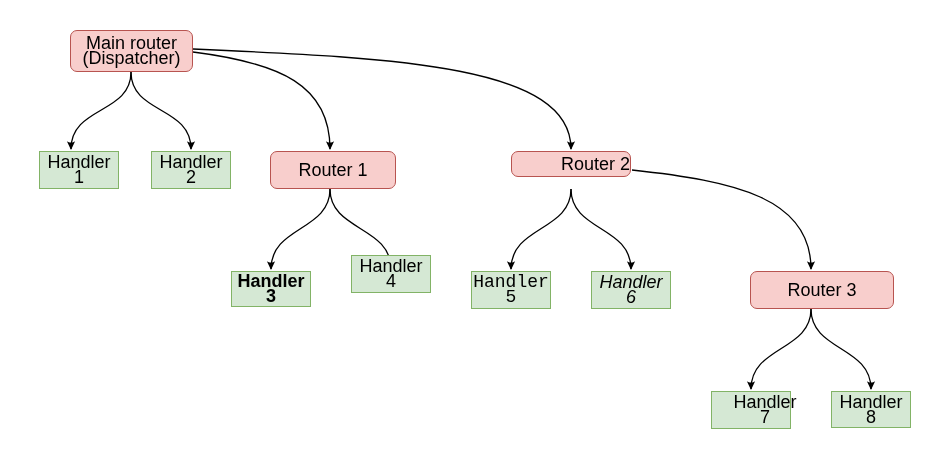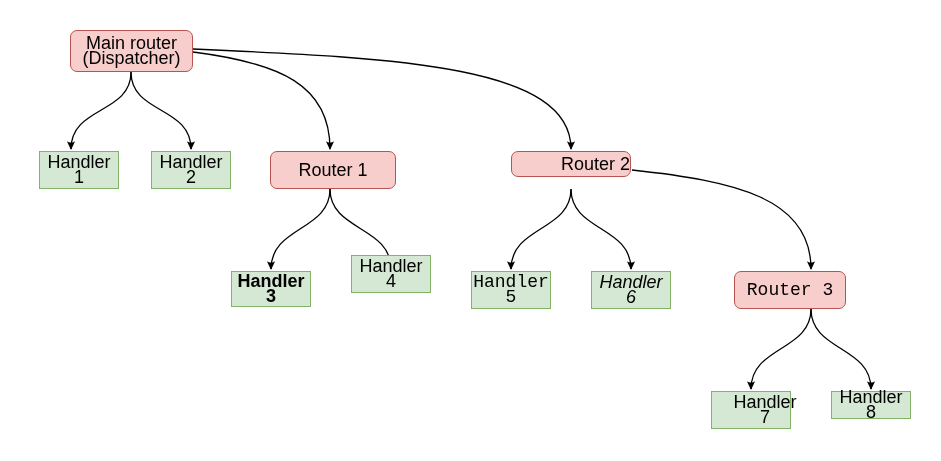--- a/index.html
+++ b/index.html
@@ -106,25 +106,25 @@
   </div>
 
   <div class="node handler" style="left:471px; top:271px; width:80px; height:38px;font-family:Liberation Mono, monospace;">
     <span>Handler 5</span>
   </div>
 
   <div class="node handler" style="left:591px; top:271px; width:80px; height:38px;font-style:italic;">
     <span>Handler 6</span>
   </div>
 
-  <div class="node router" style="left:734px; top:271px; width:112px; height:38px;font-family:Liberation Mono, monospace;">
+  <div class="node router" style="left:750px; top:271px; width:144px; height:38px;">
     <span>Router 3</span>
   </div>
 
   <div class="node handler" style="left:711px; top:391px; width:80px; height:38px;padding-left:28px;">
     <span>Handler 7</span>
   </div>
 
-  <div class="node handler" style="left:831px; top:391px; width:80px; height:28px;">
+  <div class="node handler" style="left:831px; top:391px; width:80px; height:37px;">
     <span>Handler 8</span>
   </div>
 
 </div>
 
 </body></html>

